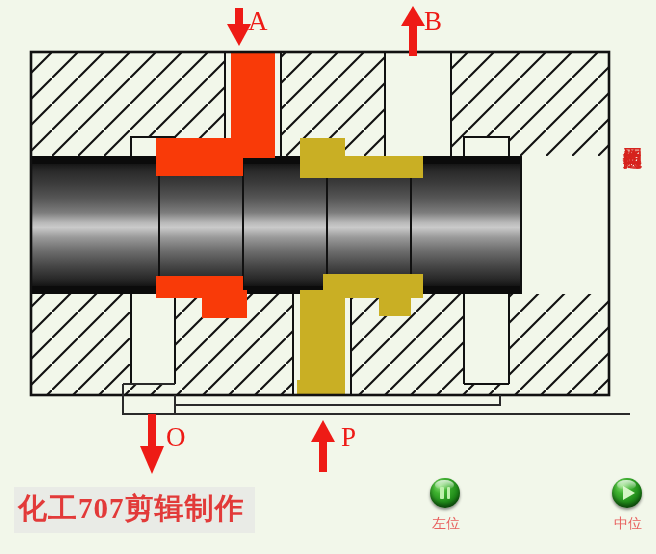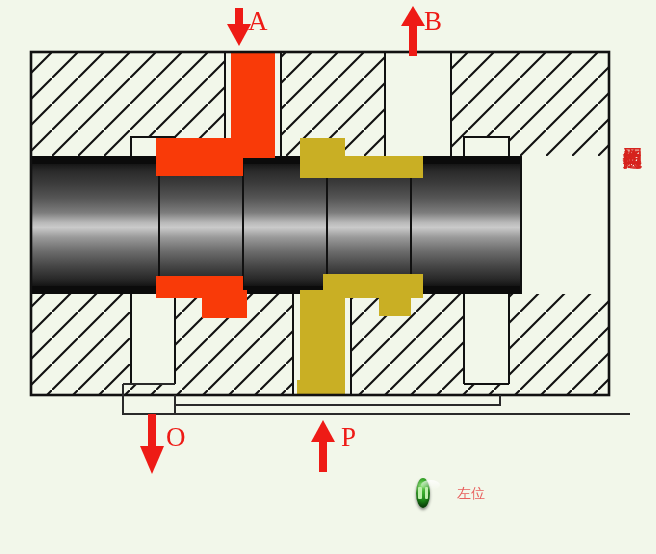--- a/index.html
+++ b/index.html
@@ -66,24 +66,23 @@
     position:absolute;
     left:416px;top:478px;
     width:226px;height:66px;
     display:flex;
     justify-content:space-between;
     align-items:flex-start;
   }
   .ctrl{
     width:44px;
     display:flex;
-    flex-direction:row;
-    align-items:flex-start;
+    flex-direction:column;
+    align-items:flex-end;
     cursor:pointer;
-    gap:27px;
   }
   .ctrl-orb{
     position:relative;
     width:30px;height:30px;
     border-radius:50%;
     background:
       radial-gradient(circle at 34% 26%, #8ee07a 0%, #3fb230 26%, #1f8a19 60%, #0c5a0c 100%);
     box-shadow:0 2px 3px rgba(0,0,0,0.45), inset 0 -3px 4px rgba(0,0,0,0.45);
     display:flex;align-items:center;justify-content:center;
   }
@@ -285,31 +284,40 @@
     </g>
   </svg>
 
   <div class="port-label" id="label-A">A</div>
   <div class="port-label" id="label-B">B</div>
   <div class="port-label" id="label-O">O</div>
   <div class="port-label" id="label-P">P</div>
 
   <div id="vertical-caption">三位四通换向阀</div>
 
+  <div id="watermark">
+    <span>化工</span><span class="wm-num">707</span><span>剪辑制作</span>
+  </div>
 
   <div id="controls">
 
     <div class="ctrl">
       <div class="ctrl-orb">
         <span class="glyph glyph-pause">
             <i></i>
             <i></i>
           </span>
       </div>
       <div class="ctrl-label">左位</div>
     </div>
 
+    <div class="ctrl">
+      <div class="ctrl-orb">
+        <span class="glyph-play"></span>
+      </div>
+      <div class="ctrl-label">中位</div>
+    </div>
 
 
 
   </div>
 
 </div>
 
 </body></html>

